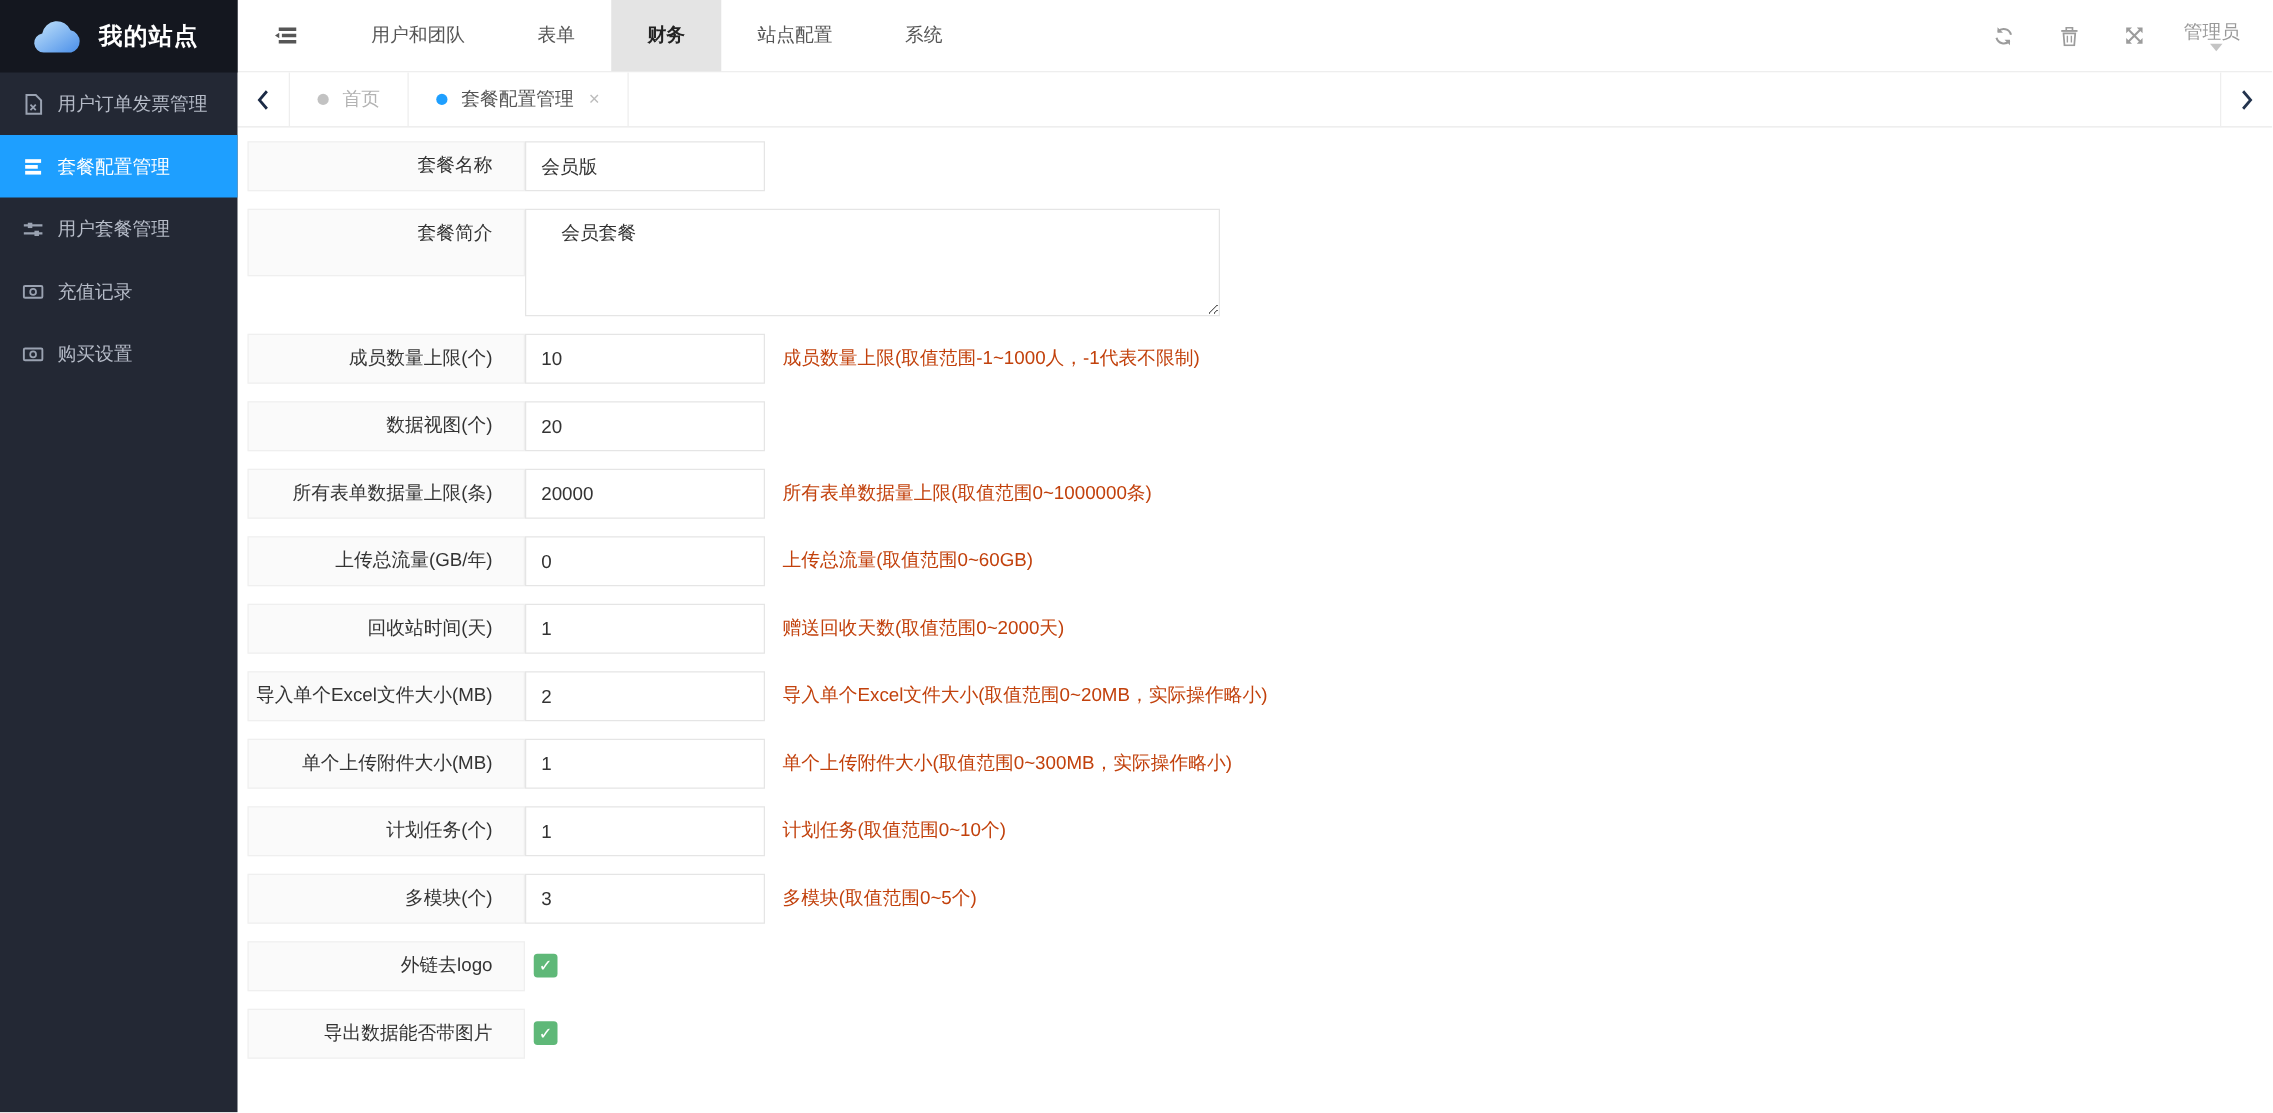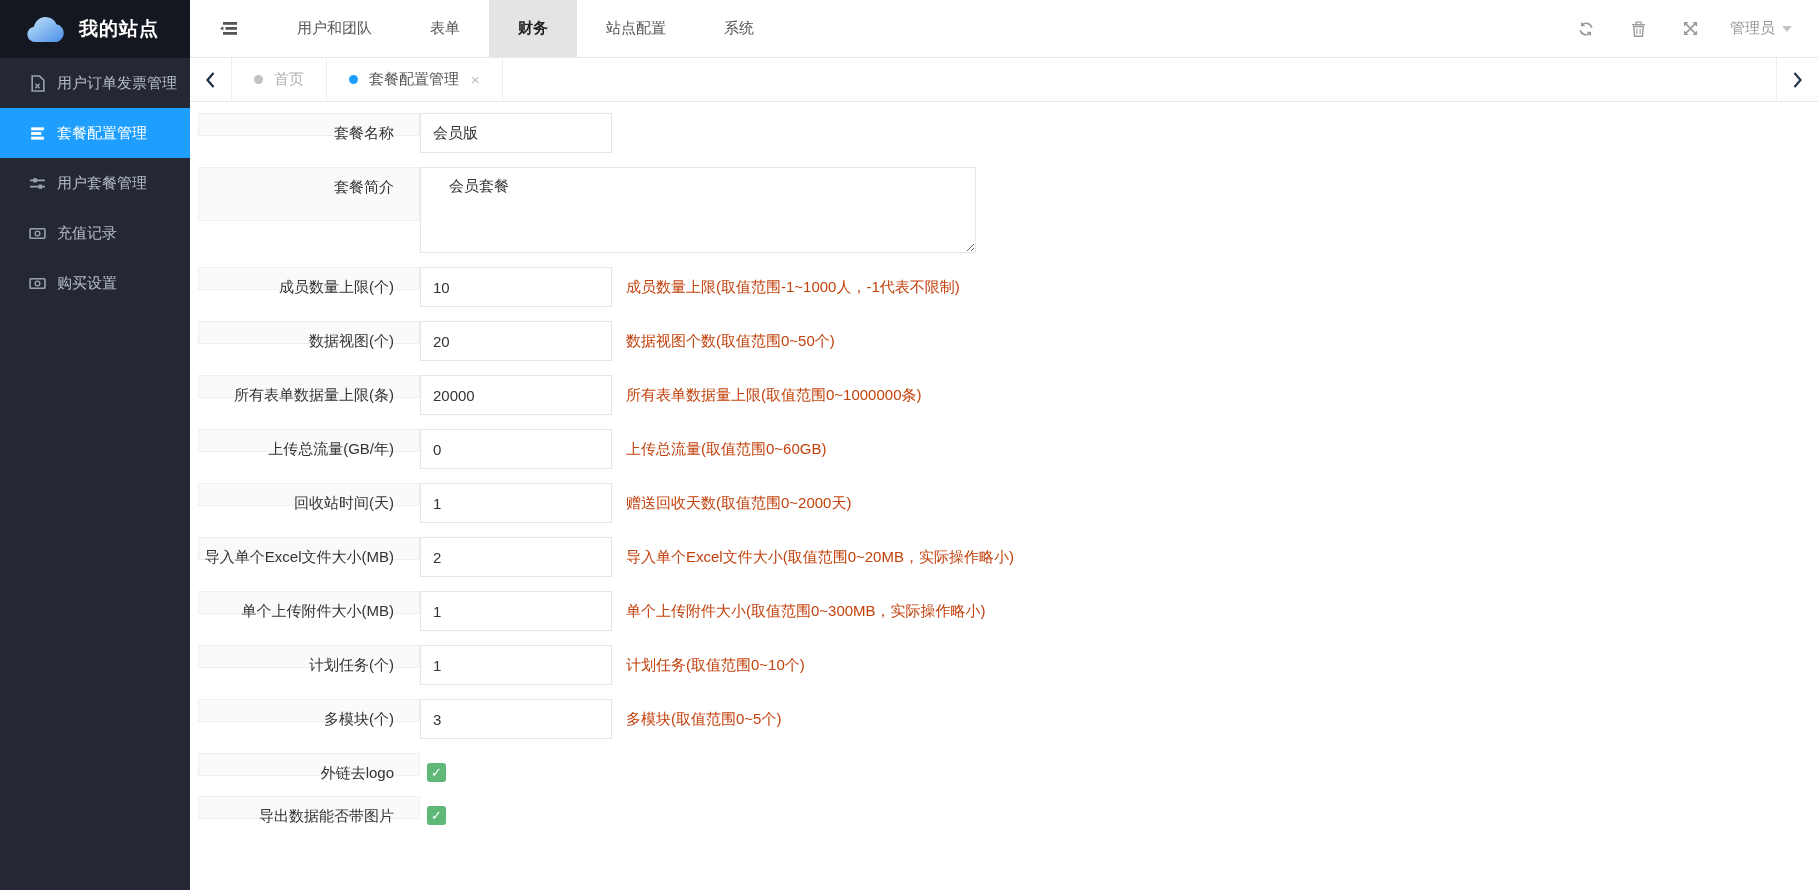--- a/index.html
+++ b/index.html
@@ -5,56 +5,56 @@
   * { margin:0; padding:0; box-sizing:border-box; }
   html,body { background:#fff; }
   body { font-family:"Liberation Sans","DejaVu Sans",sans-serif; }
   .app { position:relative; width:1818px; height:890px; background:#fff; overflow:hidden; }
 
   
   .sidebar { position:absolute; left:0; top:0; width:190px; height:890px; background:#232834; z-index:5; }
   .logo { height:58px; background:#14171f; display:flex; align-items:center; padding-left:25px; }
   .logo-text { color:#fff; font-size:19px; font-weight:bold; margin-left:12px; letter-spacing:1px; }
   .menu { padding-top:0; }
-  .menu-item { height:50px; display:flex; align-items:center; padding-left:29px; color:#b6bcc8; font-size:15px; cursor:pointer; }
+  .menu-item { height:50px; display:flex; align-items:center; padding-left:18px; color:#b6bcc8; font-size:15px; cursor:pointer; }
   .menu-item .mi-icon { width:17px; height:17px; margin-right:11px; display:inline-flex; color:#9aa2b1; flex:none; }
   .menu-item.active { background:#1e9fff; color:#fff; }
   .menu-item.active .mi-icon { color:#fff; }
 
   
   .main { position:absolute; left:190px; top:0; right:0; height:890px; }
 
   
   .header { height:58px; background:#fff; border-bottom:1px solid #e9e9e9; display:flex; align-items:stretch; }
   .collapse-btn { width:78px; display:flex; align-items:center; justify-content:center; cursor:pointer; color:#565656; }
   .nav { display:flex; align-items:stretch; }
   .nav-item { padding:3px 29px; display:flex; align-items:center; font-size:15px; color:#555; cursor:pointer; white-space:nowrap; }
   .nav-item.active { background:#e4e4e4; color:#222; font-weight:bold; }
   .header-right { margin-left:auto; display:flex; align-items:center; padding-right:26px; }
   .hicon { width:52px; display:flex; align-items:center; justify-content:center; color:#9c9c9c; cursor:pointer; }
-  .admin { display:flex; align-items:center; color:#999; font-size:15px; margin-left:14px; cursor:pointer; }
+  .admin { display:flex; align-items:center; color:#999; font-size:15px; margin-left:14px; cursor:pointer;flex-direction:column; }
   .caret { width:0; height:0; border-left:5px solid transparent; border-right:5px solid transparent; border-top:6px solid #c4c4c4; margin-left:7px; }
 
   
   .tabbar { height:44px; border-bottom:1px solid #e9e9e9; display:flex; align-items:stretch; background:#fff;justify-content:center; }
   .tab-arrow { width:42px; display:flex; align-items:center; justify-content:center; cursor:pointer; color:#24344e; }
   .tab-arrow.left { border-right:1px solid #eee; color:#1b2a45; }
   .tab-arrow.right { border-left:1px solid #eee; margin-left:auto; }
   .tab { display:flex; align-items:center; padding:0 22px; border-right:1px solid #eee; font-size:15px; cursor:pointer; }
   .tab .dot { width:9px; height:9px; border-radius:50%; background:#c2c2c2; margin-right:11px; }
   .tab.inactive { color:#b3b3b3; }
   .tab.active { color:#555; }
   .tab.active .dot { background:#1e9fff; }
   .tab-close { color:#bcbcbc; font-size:15px; margin-left:12px; cursor:pointer; }
 
   
   .panel-header { height:41px; line-height:41px; border-bottom:1px solid #ececec; font-size:15px; color:#555; padding-left:26px; }
   .form { padding:11px 0 0 8px; }
   .frow { display:flex; align-items:flex-start; margin-bottom:14px; }
-  .flabel { width:222px; height:23px; line-height:38px; background:#fafafa; border:1px solid #efefef; text-align:right; padding-right:25px; font-size:15px; color:#333; flex:none; }
+  .flabel { width:222px; height:40px; line-height:38px; background:#fafafa; border:1px solid #efefef; text-align:right; padding-right:25px; font-size:15px; color:#333; flex:none; }
   .finput { width:192px; height:40px; border:1px solid #e5e5e5; padding:0 12px; font-size:15px; color:#333; outline:none; font-family:inherit; background:#fff; }
   .ftextarea { width:556px; height:86px; border:1px solid #e5e5e5; padding:9px 28px; font-size:15px; color:#333; outline:none; resize:both; font-family:inherit; }
   .fhint { margin-left:14px; font-size:15px; color:#c2410c; line-height:40px; white-space:nowrap; }
   .checkbox { width:19px; height:19px; border-radius:3px; background:#5fb878; color:#fff; font-size:13px; line-height:19px; text-align:center; margin:10px 0 0 7px; cursor:pointer; flex:none; }
 </style>
 </head>
 <body>
 
 <div class="app">
 
@@ -213,21 +213,20 @@
 
         <div class="frow">
           <div class="flabel">成员数量上限(个)</div>
           <input class="finput" value="10" style="">
           <div class="fhint">成员数量上限(取值范围-1~1000人，-1代表不限制)</div>
         </div>
 
         <div class="frow">
           <div class="flabel">数据视图(个)</div>
           <input class="finput" value="20" style="">
-          <div class="fhint">数据视图个数(取值范围0~50个)</div>
         </div>
 
         <div class="frow">
           <div class="flabel">所有表单数据量上限(条)</div>
           <input class="finput" value="20000" style="">
           <div class="fhint">所有表单数据量上限(取值范围0~1000000条)</div>
         </div>
 
         <div class="frow">
           <div class="flabel">上传总流量(GB/年)</div>

